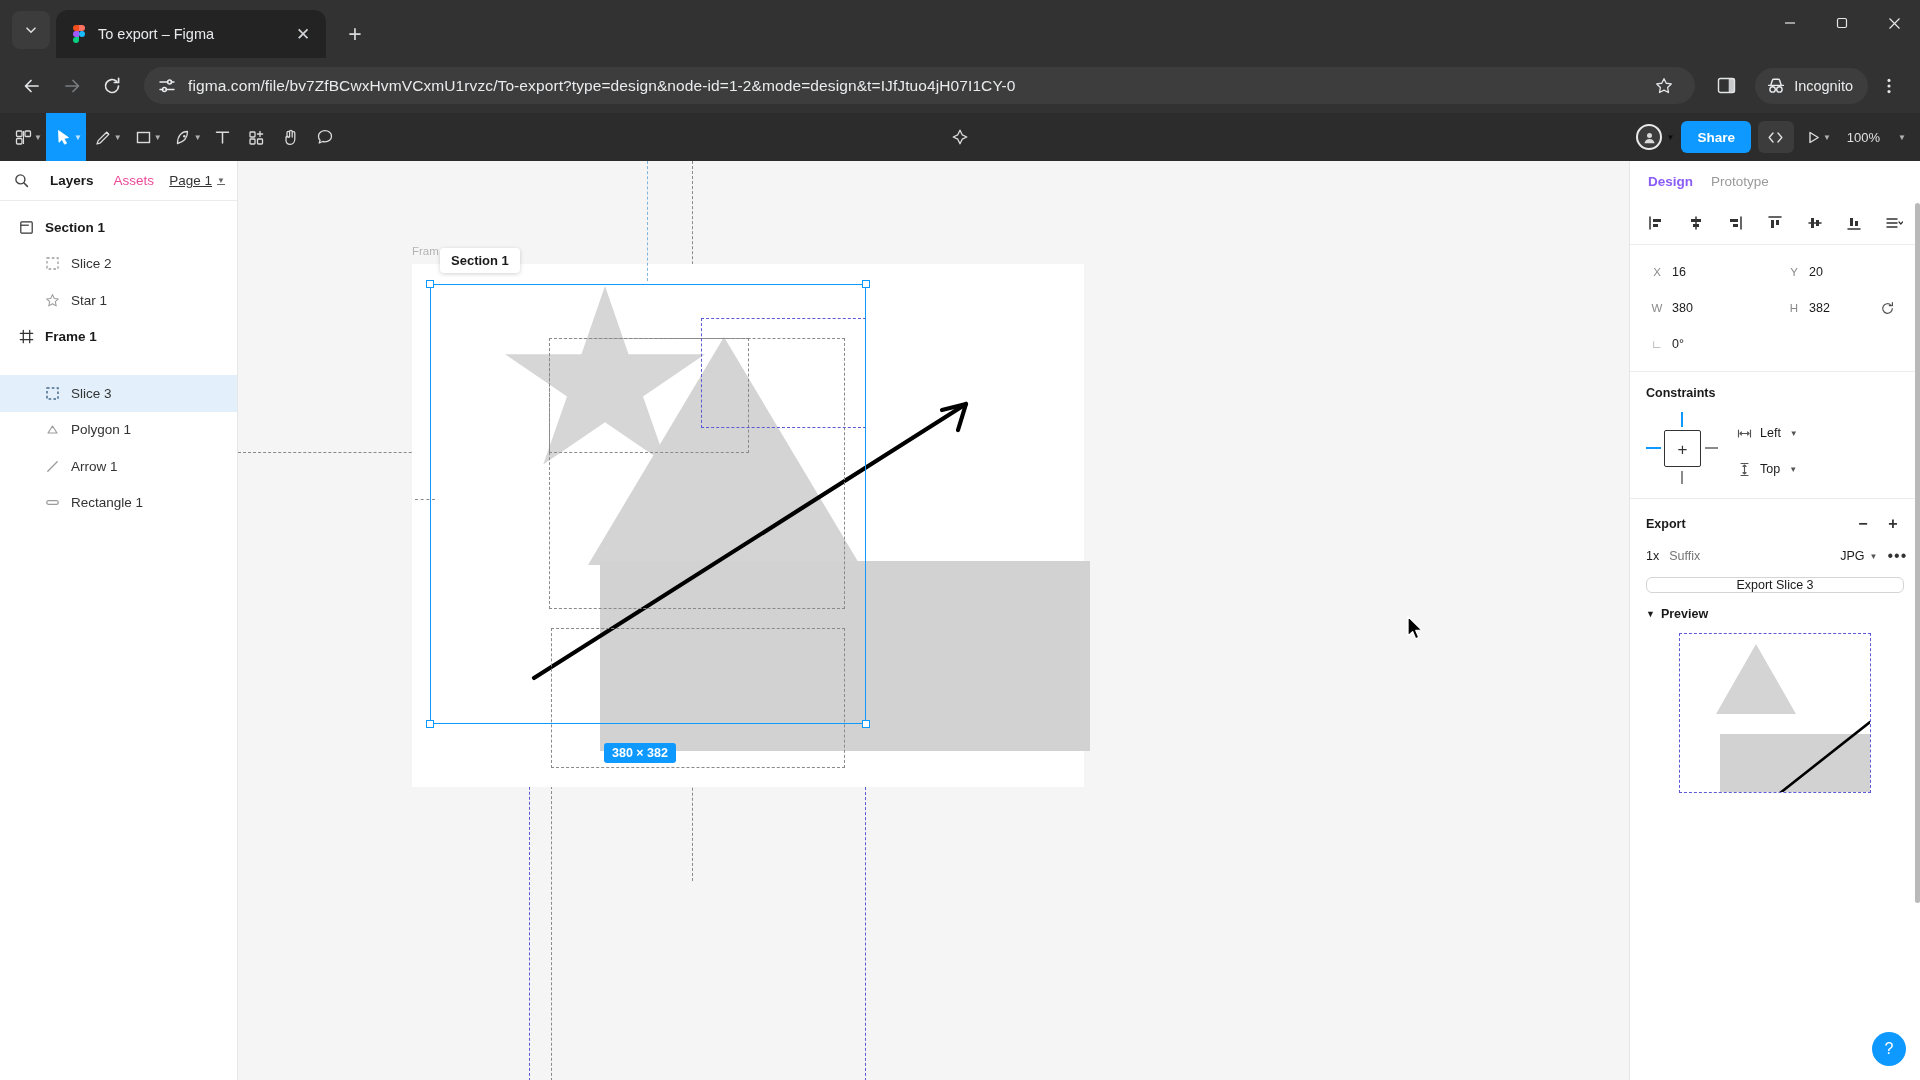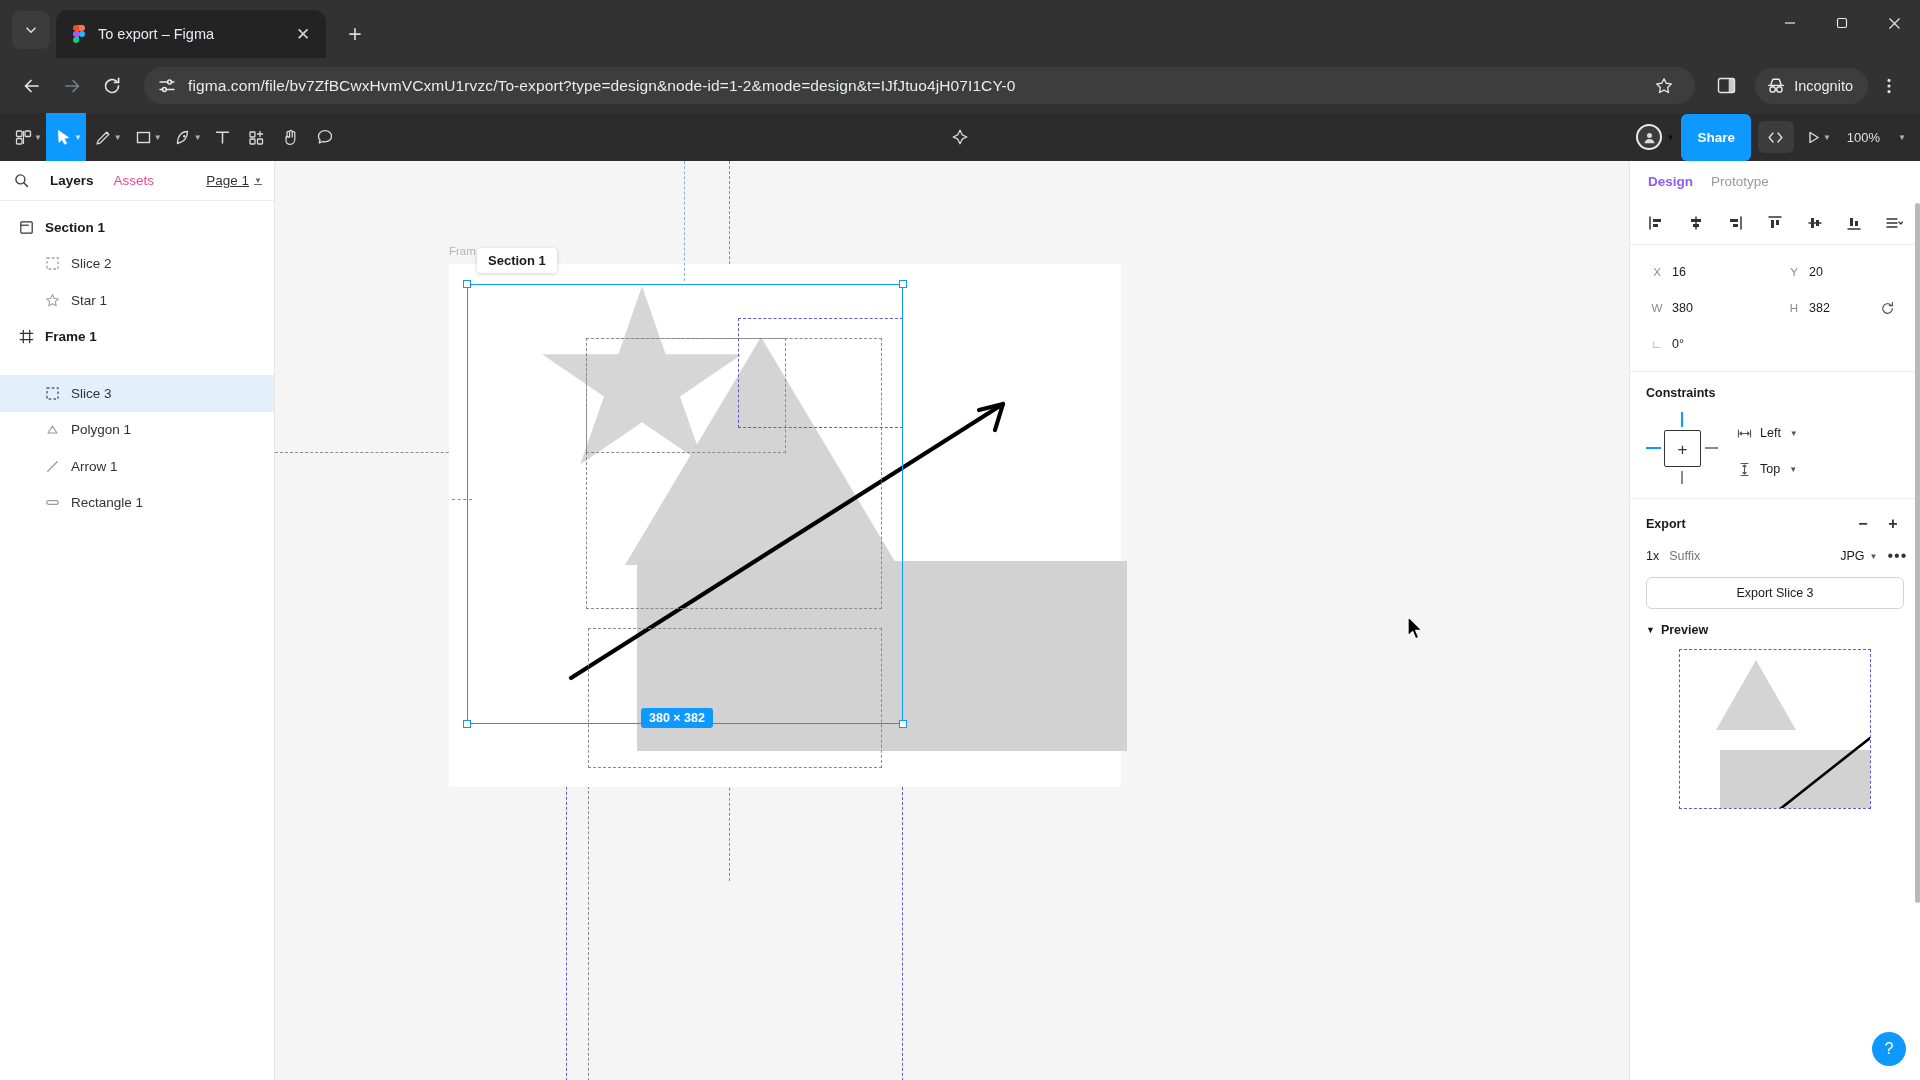--- a/index.html
+++ b/index.html
@@ -100,39 +100,39 @@
   .ftool-right {
     position: absolute; right: 10px; display: flex; align-items: center; gap: 7px;
   }
   .avatar-group { display: flex; align-items: center; gap: 3px; cursor: pointer; }
   .avatar {
     width: 26px; height: 26px; border-radius: 50%; background: #3c3c3c;
     border: 2px solid #e9e9e9; display: flex; align-items: center;
     justify-content: center;
   }
   .share-btn {
-    height: 47px; background: #0d99ff; color: #fff; border-radius: 6px;
+    height: 32px; background: #0d99ff; color: #fff; border-radius: 6px;
     display: flex; align-items: center; padding: 0 16px; font-size: 13.5px;
     font-weight: 600; cursor: pointer; border: none;
   }
   .code-btn {
     width: 36px; height: 32px; border-radius: 6px; background: #3c3c3c;
     display: flex; align-items: center; justify-content: center;
     color: #e0e0e0; cursor: pointer;
   }
   .zoom-ctl {
     display: flex; align-items: center; gap: 17px; color: #e0e0e0;
     font-size: 13px; cursor: pointer; padding: 0 4px;
   }
 
   .figma-body { flex: 1; display: flex; min-height: 0; }
 
   
   .left-panel {
-    width: 275px; background: #fff; border-right: 1px solid #e6e6e6;
+    width: 238px; background: #fff; border-right: 1px solid #e6e6e6;
     display: flex; flex-direction: column; flex-shrink: 0;
   }
   .lp-tabs {
     height: 40px; display: flex; align-items: center; padding: 0 14px;
     gap: 0; border-bottom: 1px solid #ececec; position: relative;
   }
   .lp-search { width: 26px; display: flex; align-items: center; color: #444; cursor: pointer; }
   .lp-tab {
     font-size: 13.5px; color: #ec4899; padding: 0 10px; cursor: pointer;
     font-weight: 400;
@@ -208,21 +208,21 @@
 
   .sel-rect {
     position: absolute; left: 192px; top: 123px; width: 436px; height: 440px;
     border: 1.5px solid #0d99ff;
   }
   .handle {
     position: absolute; width: 8px; height: 8px; background: #fff;
     border: 1.5px solid #0d99ff; cursor: pointer;
   }
   .dim-badge {
-    position: absolute; left: 366px; top: 547px; background: #0d99ff;
+    position: absolute; left: 366px; top: 582px; background: #0d99ff;
     color: #fff; font-size: 12.5px; font-weight: 600; border-radius: 3px;
     padding: 3px 8px; white-space: nowrap;
   }
 
   .cursor-arrow { position: absolute; left: 1406px; top: 615px; z-index: 60; }
 
   
   .right-panel {
     width: 291px; background: #fff; border-left: 1px solid #e6e6e6;
     display: flex; flex-direction: column; flex-shrink: 0; position: relative;
@@ -293,21 +293,21 @@
   }
   .exp-fmt {
     display: flex; align-items: center; gap: 4px; font-size: 12.5px;
     color: #1a1a1a; cursor: pointer; width: 56px;
   }
   .exp-more {
     width: 22px; display: flex; justify-content: center; color: #333;
     font-size: 16px; letter-spacing: 1px; cursor: pointer;
   }
   .export-btn {
-    width: 100%; height: 32px; border: 1px solid #d4d4d4; border-radius: 6px;
+    width: 100%; height: 16px; border: 1px solid #d4d4d4; border-radius: 6px;
     background: #fff; font-size: 12.5px; color: #1a1a1a; cursor: pointer;
     font-family: inherit; display: flex; align-items: center; justify-content: center;
   }
   .preview-head {
     display: flex; align-items: center; gap: 6px; font-size: 12.5px;
     font-weight: 700; color: #1a1a1a; cursor: pointer; margin-bottom: 12px;
   }
   .preview-box {
     width: 192px; margin: 0 auto; height: 160px; border: 1px dashed #5b5bd6;
     position: relative; overflow: hidden; background: #fff;

